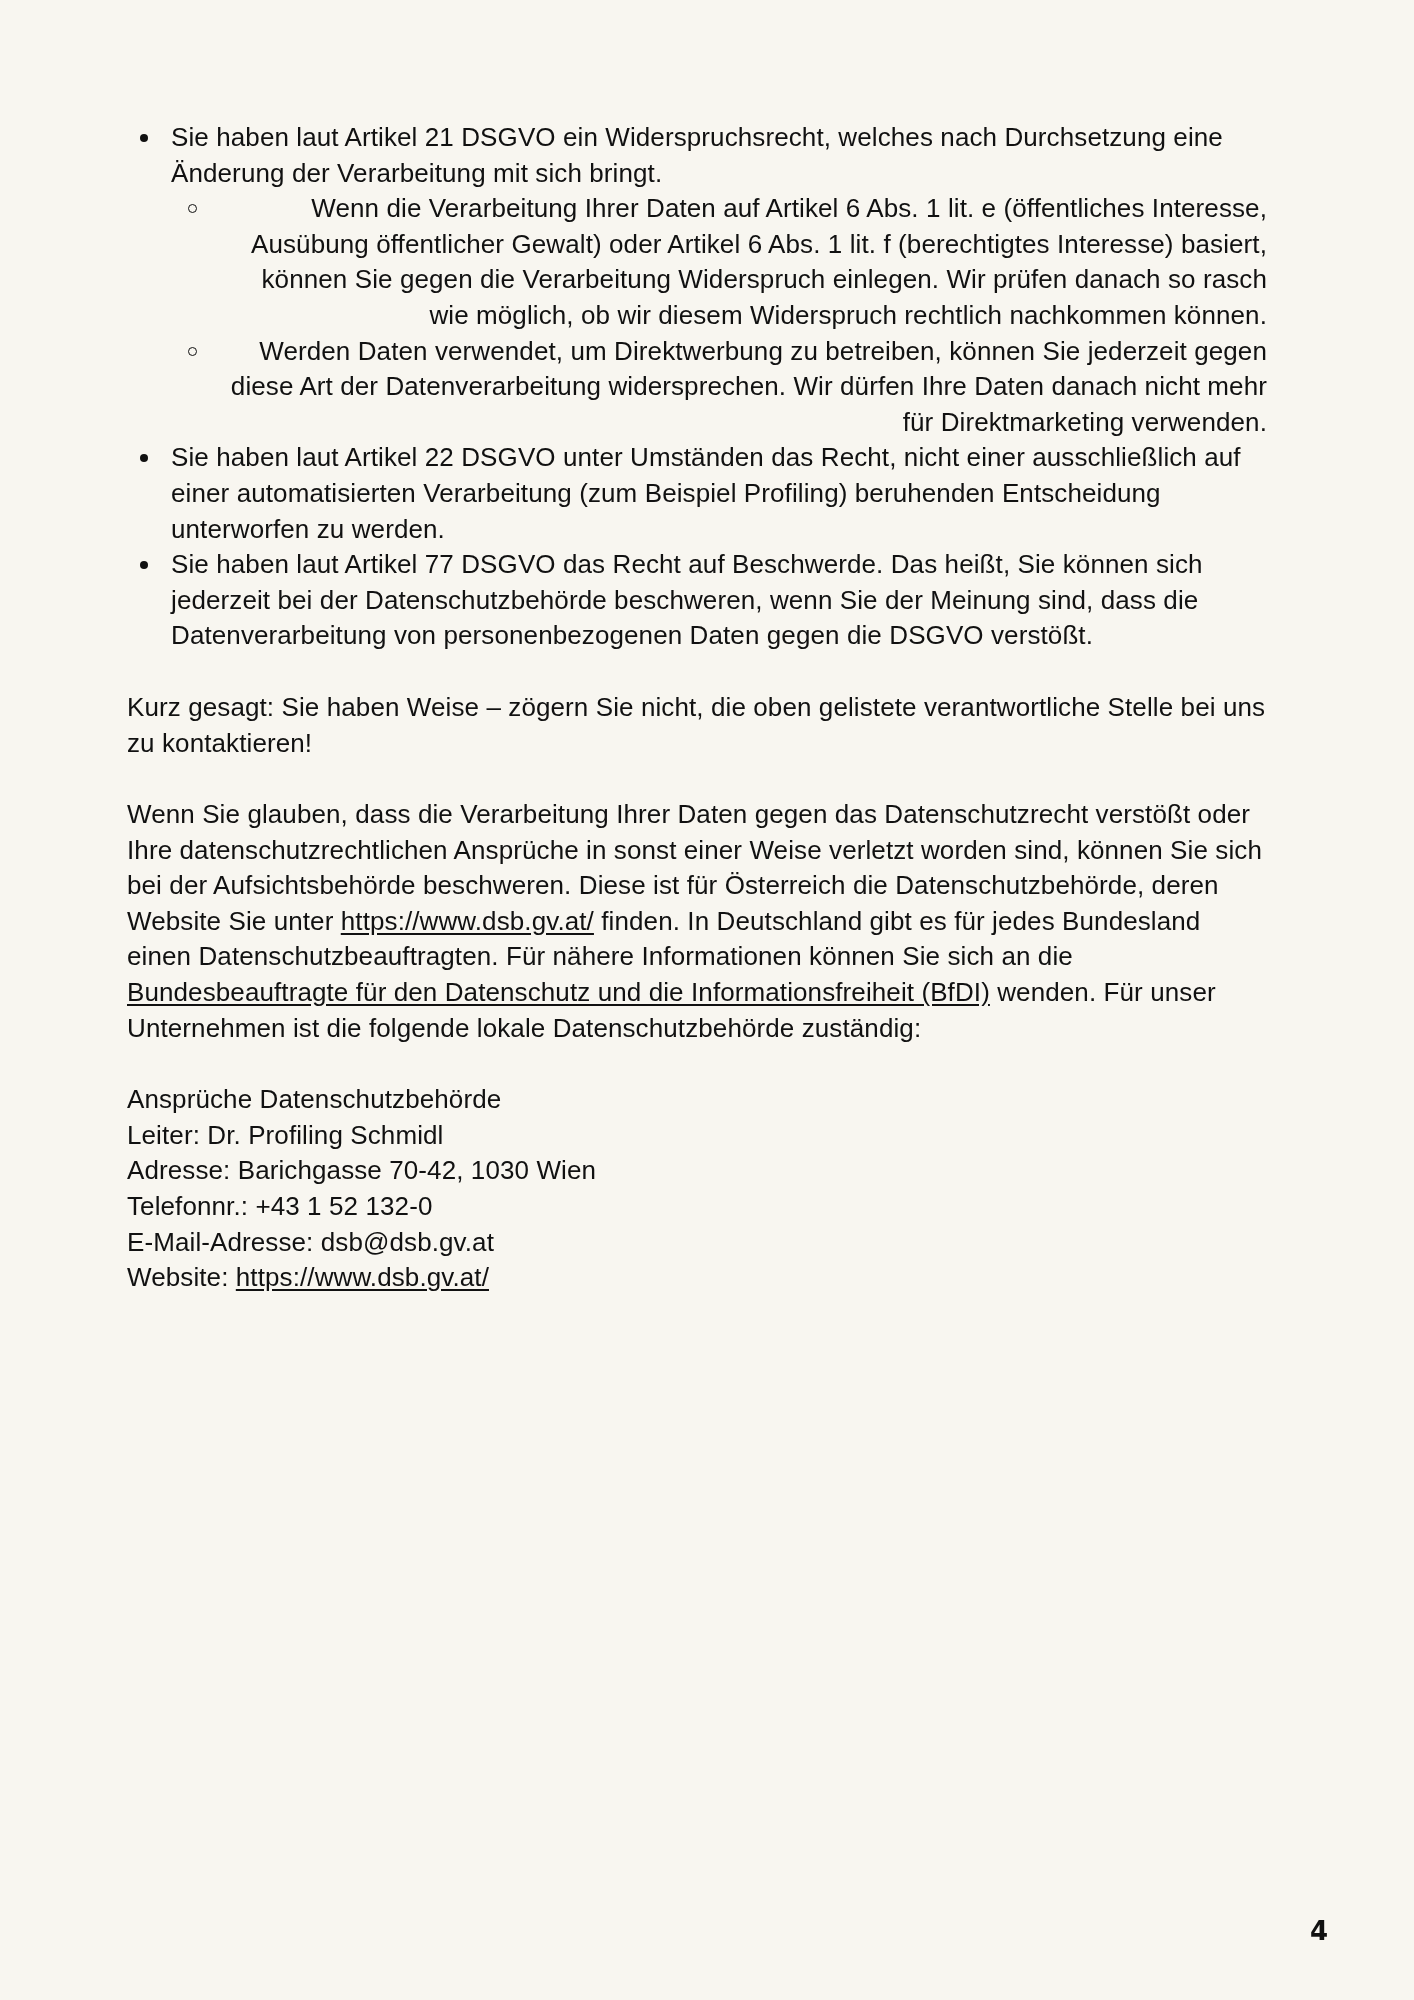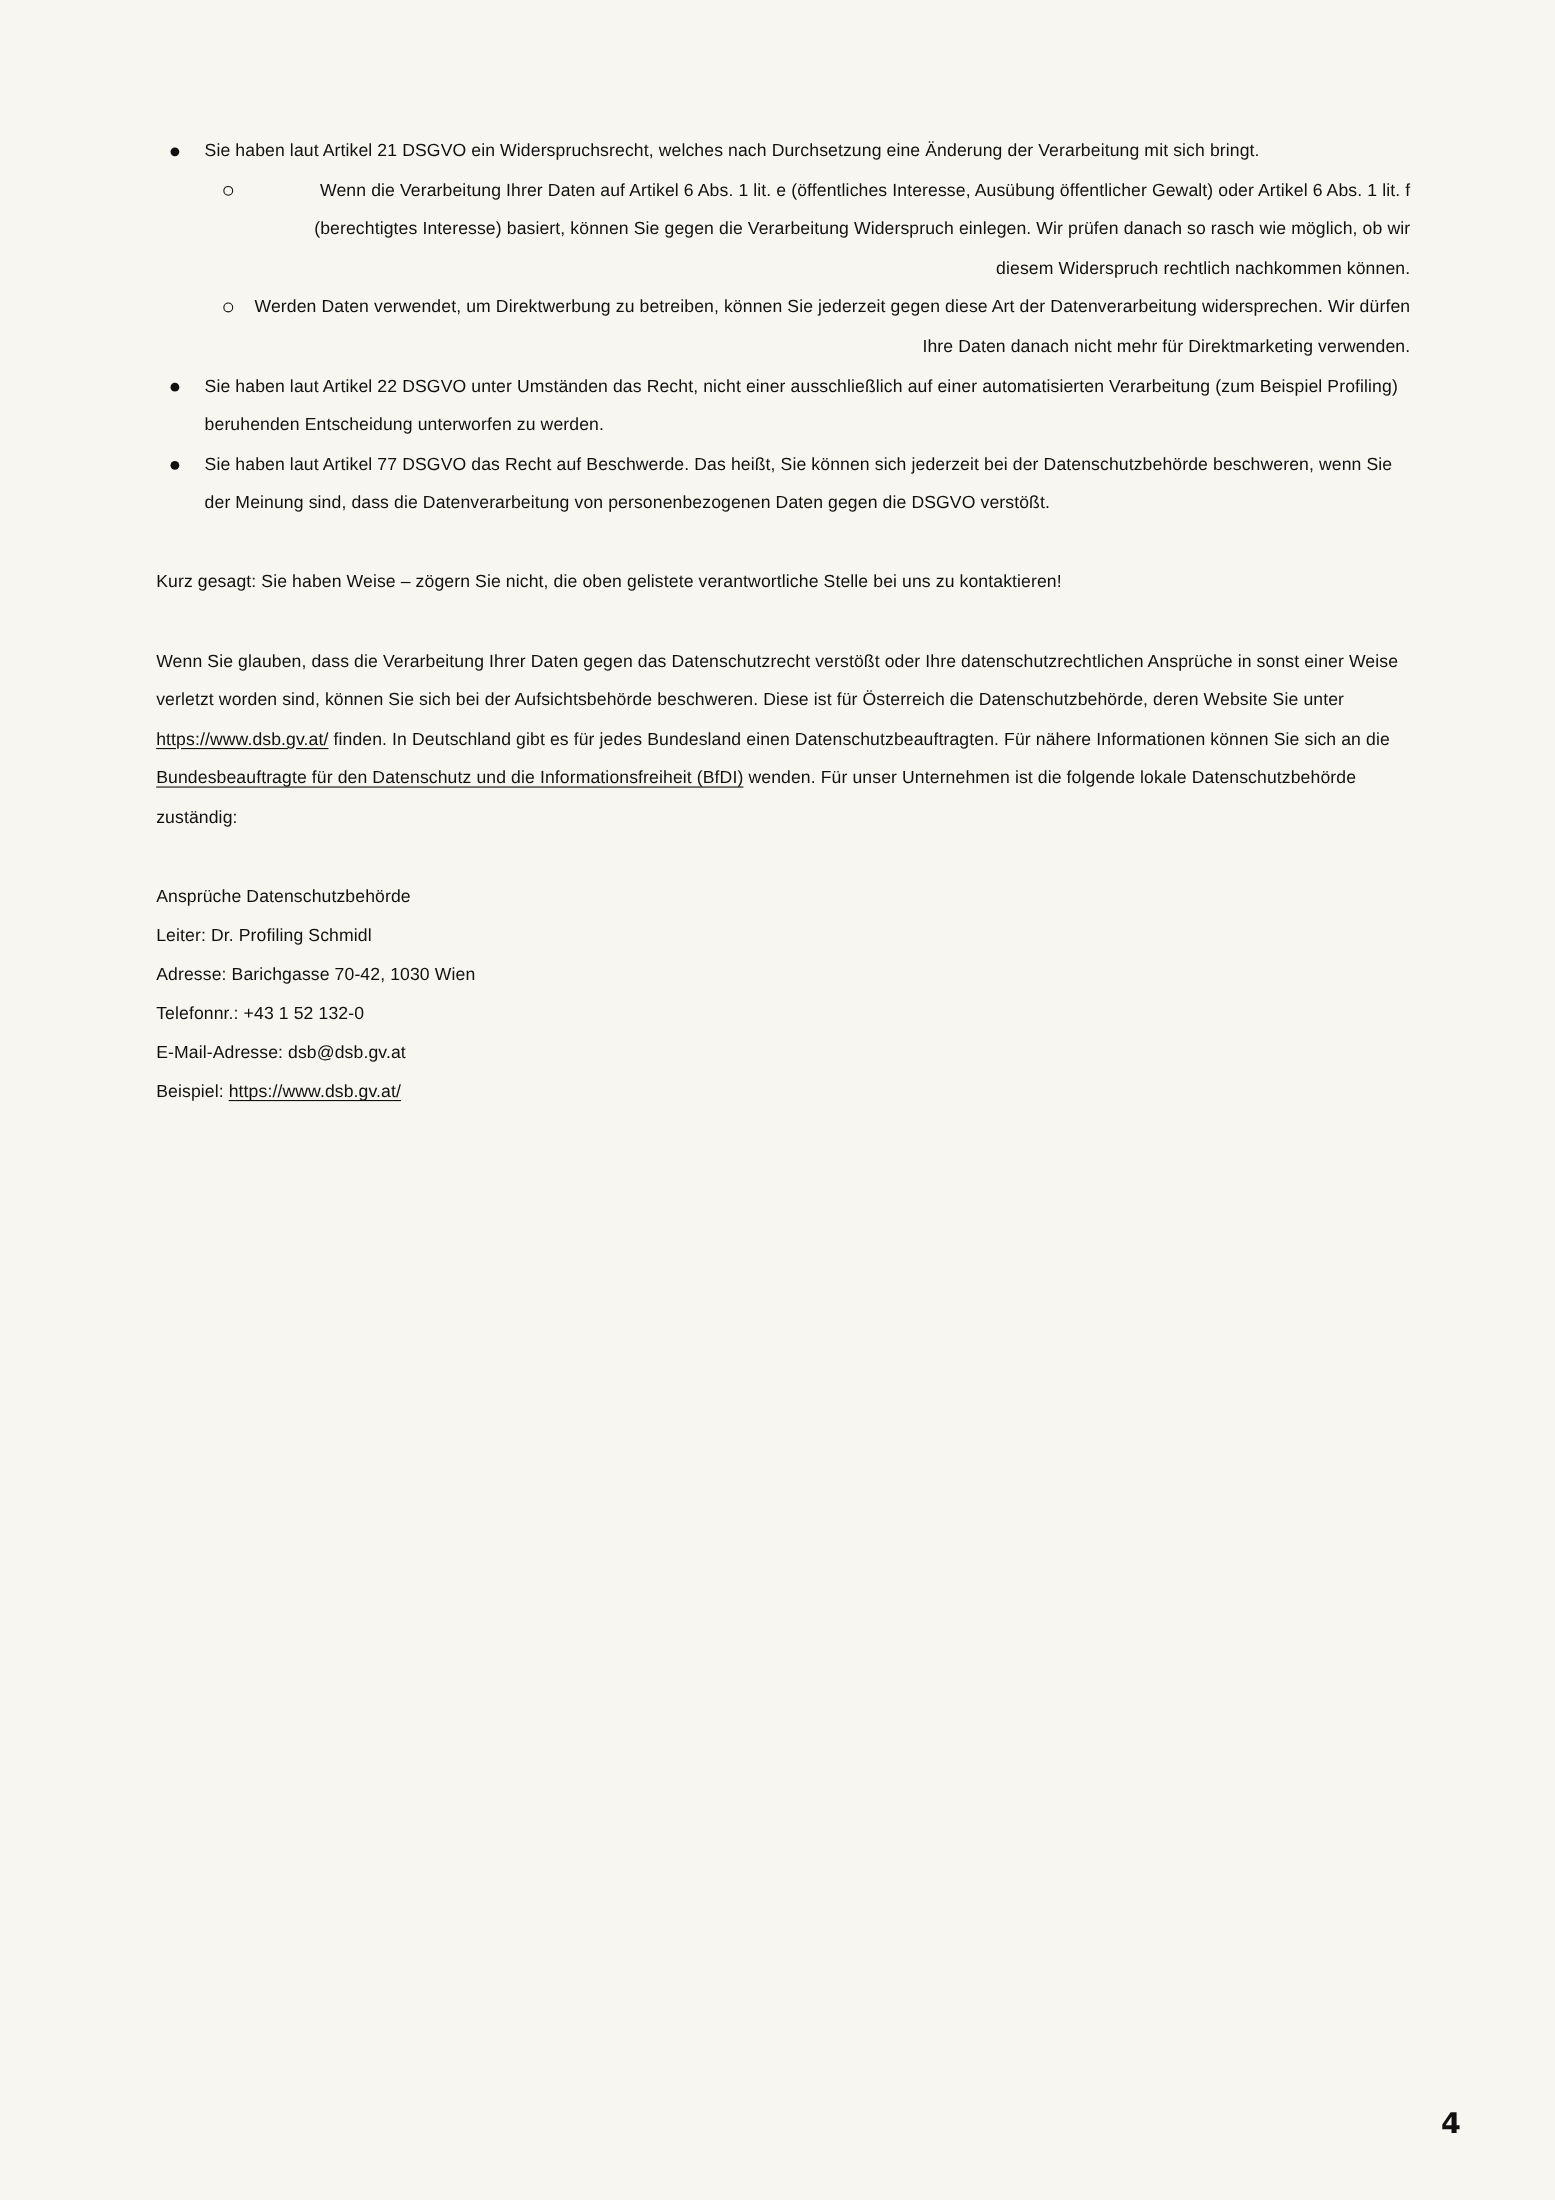--- a/index.html
+++ b/index.html
@@ -7,24 +7,24 @@
       width: 1414px;
       height: 2000px;
       background: #f8f6f0;
       color: #111111;
       font-family: "Liberation Sans", "DejaVu Sans", sans-serif;
       position: relative;
       overflow: hidden;
     }
     .page {
       position: absolute;
-      left: 142px;
+      left: 127px;
       top: 120px;
       width: 1140px;
-      font-size: 16px;
+      font-size: 26px;
       line-height: 35.6px;
       letter-spacing: 0.1px;
     }
     ul.l1 {
       list-style: none;
       margin: 0;
       padding: 0 0 0 44px;
     }
     ul.l1 > li { position: relative; margin: 0; }
     ul.l1 > li > .bullet {
@@ -95,17 +95,17 @@
   <p class="para">Kurz gesagt: Sie haben Weise – zögern Sie nicht, die oben gelistete verantwortliche Stelle bei uns zu kontaktieren!</p>
 
   <p class="para"><span>Wenn Sie glauben, dass die Verarbeitung Ihrer Daten gegen das Datenschutzrecht verstößt oder Ihre datenschutzrechtlichen Ansprüche in sonst einer Weise verletzt worden sind, können Sie sich bei der Aufsichtsbehörde beschweren. Diese ist für Österreich die Datenschutzbehörde, deren Website Sie unter </span><a class="link">https://www.dsb.gv.at/</a><span> finden. In Deutschland gibt es für jedes Bundesland einen Datenschutzbeauftragten. Für nähere Informationen können Sie sich an die </span><a class="link">Bundesbeauftragte für den Datenschutz und die Informationsfreiheit (BfDI)</a><span> wenden. Für unser Unternehmen ist die folgende lokale Datenschutzbehörde zuständig:</span></p>
 
   <p class="para">
     <span class="contact-line">Ansprüche Datenschutzbehörde</span>
     <span class="contact-line">Leiter: Dr. Profiling Schmidl</span>
     <span class="contact-line">Adresse: Barichgasse 70-42, 1030 Wien</span>
     <span class="contact-line">Telefonnr.: +43 1 52 132-0</span>
     <span class="contact-line">E-Mail-Adresse: dsb@dsb.gv.at</span>
-    <span class="contact-line"><span>Beispiel: </span><a class="link">https://www.dsb.gv.at/</a></span>
+    <span class="contact-line"><span>Website: </span><a class="link">https://www.dsb.gv.at/</a></span>
   </p>
 </div>
 
 <div class="page-number">4</div>
 
 </body></html>

